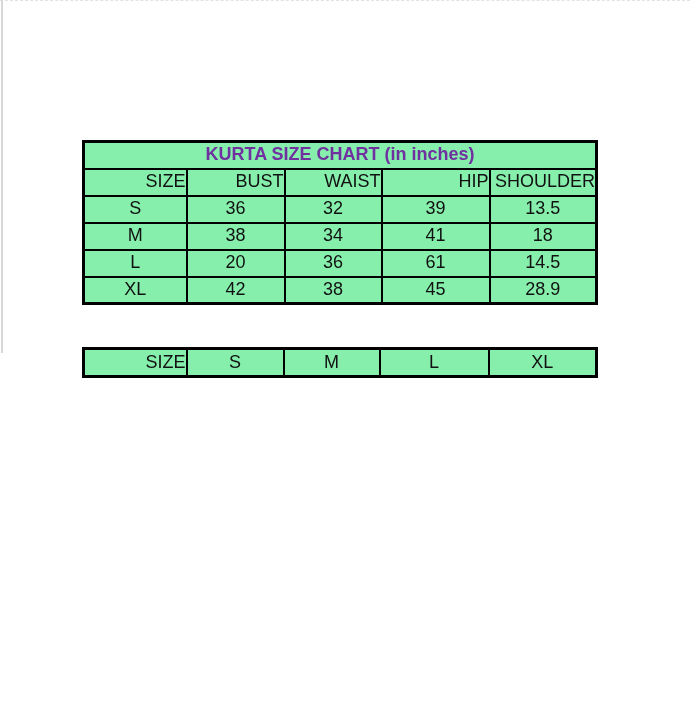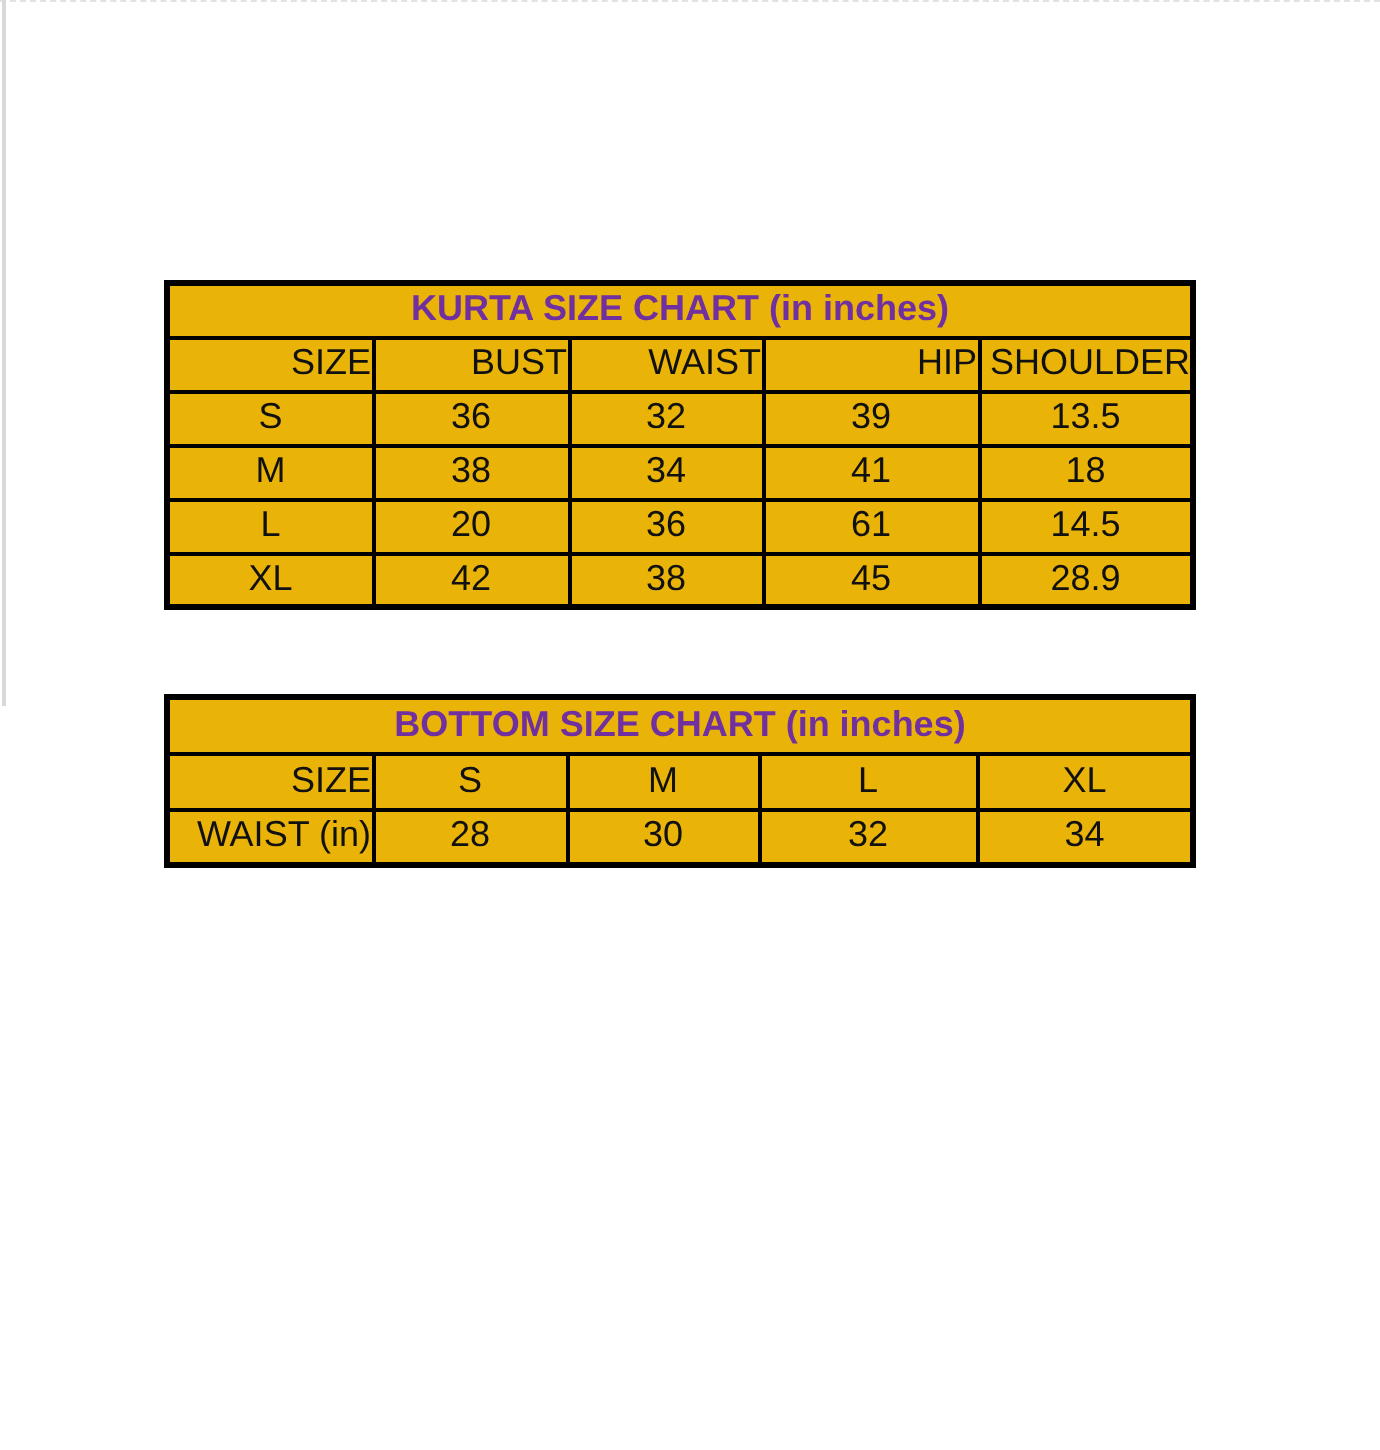--- a/index.html
+++ b/index.html
@@ -34,21 +34,21 @@
     border-top: 1px dashed #e2e2e2;
   }
 
   table.size-table {
     position: absolute;
     left: 82px;
     width: 513px;
     border-collapse: collapse;
     table-layout: fixed;
     border: 3px solid #000000;
-    background: #eab308;
+    background: #86efac;
   }
   #kurta-table { top: 140px; }
   #bottom-table { top: 347px; }
 
   .size-table td,
   .size-table th {
     border: 2px solid #000000;
     text-align: center;
     vertical-align: middle;
     padding: 0;
@@ -132,31 +132,21 @@
 
 <table class="size-table" id="bottom-table">
   <colgroup>
     <col style="width:103px">
       <col style="width:97px">
       <col style="width:96px">
       <col style="width:109px">
       <col style="width:108px">
   </colgroup>
   <tbody>
-      <tr>
-    <td colspan="5" class="title-cell">BOTTOM SIZE CHART (in inches)</td>
-  </tr>
   <tr>
     <th>SIZE</th>
     <td>S</td>
     <td>M</td>
     <td>L</td>
     <td>XL</td>
   </tr>
-  <tr>
-    <th>WAIST (in)</th>
-    <td>28</td>
-    <td>30</td>
-    <td>32</td>
-    <td>34</td>
-  </tr>
 </tbody>
   </table>
 
 </body></html>

